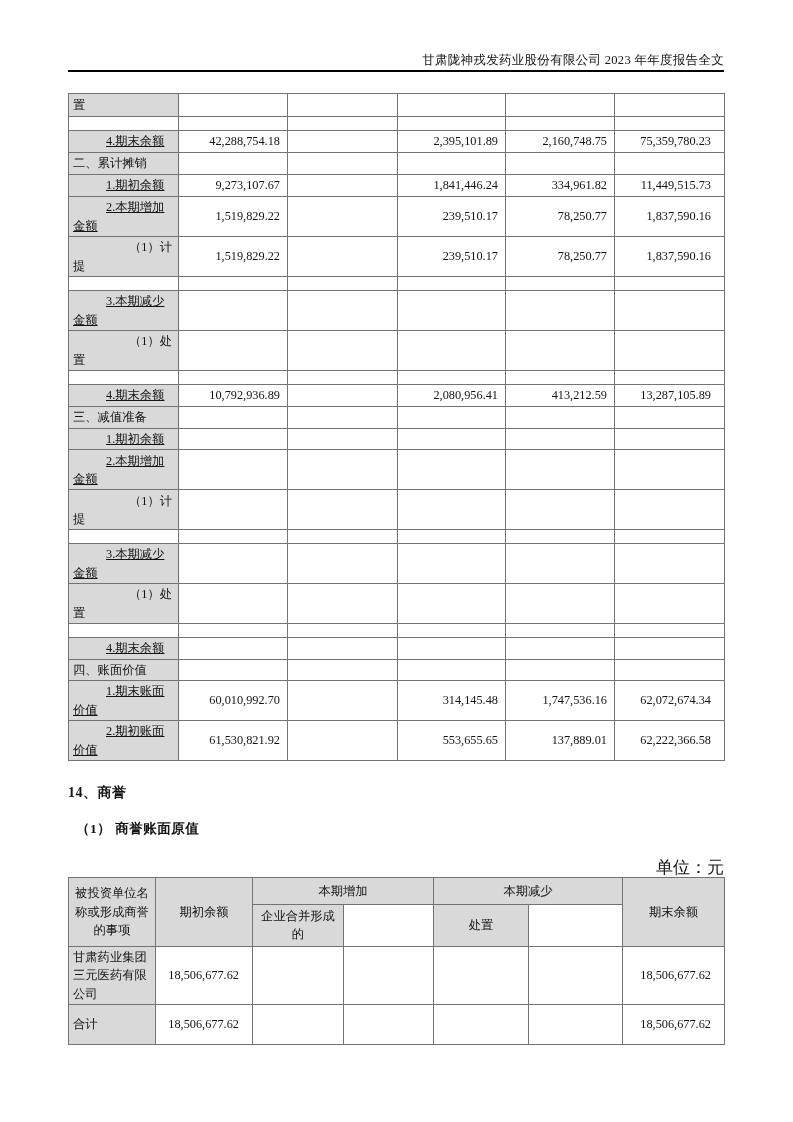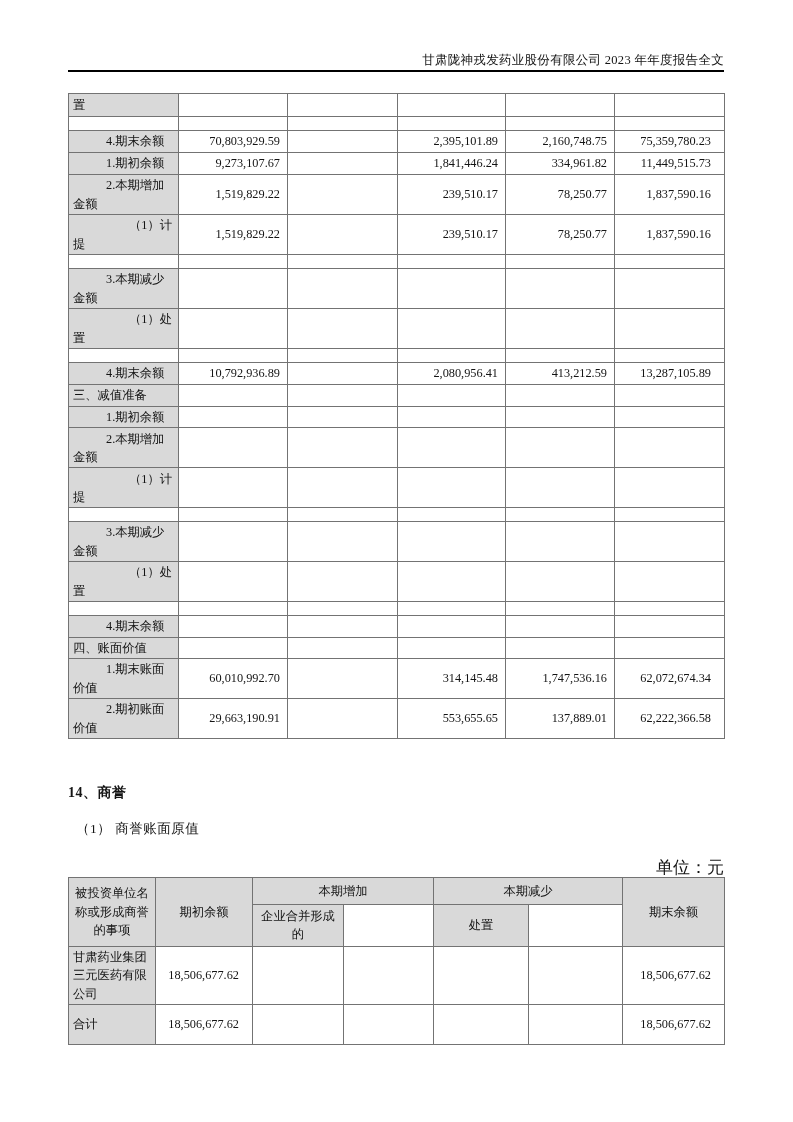--- a/index.html
+++ b/index.html
@@ -13,40 +13,40 @@
 
   table{border-collapse:collapse;table-layout:fixed;}
   #table1{position:absolute;top:93px;left:68px;width:656px;}
   #table2{position:absolute;top:877px;left:68px;width:656px;}
   td,th{border:1px solid #737373;font-size:12.3px;overflow:hidden;}
 
   
   #table1 td.lbl{background:#d9d9d9;text-align:left;vertical-align:middle;
                  padding:1px 4px;line-height:1.5;word-break:break-all;}
   #table1 td.lbl.spacer{background:#ffffff;}
-  #table1 td.lv1{text-indent:33px;}
+  #table1 td.lv1{text-indent:33px;text-decoration:underline;}
   #table1 td.lv2{text-indent:56px;margin-top:9px;}
   #table1 td.val{text-align:right;vertical-align:middle;padding:1px 7px 1px 2px;
                  white-space:nowrap;}
   #table1 td.val.last{padding-right:13px;}
 
   
   #table2 th{background:#d9d9d9;font-weight:normal;text-align:center;
              vertical-align:middle;line-height:1.5;padding:2px 4px;word-break:break-all;}
   #table2 th.blank{background:#ffffff;}
   #table2 thead tr.h1{height:27px;margin-top:40px;}
   #table2 thead tr.h2{height:36px;}
   #table2 td.lbl{background:#d9d9d9;text-align:left;vertical-align:middle;
                  padding:1px 4px;line-height:1.5;word-break:break-all;margin-top:45px;}
   #table2 td.val{text-align:right;vertical-align:middle;padding:1px 13px 1px 4px;
                  line-height:1.55;word-break:break-all;}
 
   .note{position:absolute;top:753px;left:68px;width:656px;font-size:12.5px;}
   .sec-title{position:absolute;top:784px;left:68px;font-size:14px;font-weight:bold;letter-spacing:0.5px;}
-  .sub-title{position:absolute;top:820px;left:76px;font-size:13.5px;font-weight:normal;letter-spacing:0.5px;}
+  .sub-title{position:absolute;top:820px;left:76px;font-size:13.5px;font-weight:bold;letter-spacing:0.5px;}
   .unit{position:absolute;top:856px;left:68px;width:656px;text-align:right;font-size:17px;}
   .page-num{position:absolute;top:1040px;left:68px;width:650px;text-align:right;font-size:12px;color:#333;}
 </style>
 </head>
 <body>
 
 <div class="page">
 
   <div class="doc-header">
     <span>甘肃陇神戎发药业股份有限公司 2023 年年度报告全文</span>
@@ -74,27 +74,35 @@
         <tr style="height: 14px;">
           <td class="lbl spacer"></td>
           <td class="val"></td>
           <td class="val"></td>
           <td class="val"></td>
           <td class="val"></td>
           <td class="val last"></td>
         </tr>
         <tr style="height: 22px;">
           <td class="lbl lv1">4.期末余额</td>
-          <td class="val">70,803,929.59</td>
+          <td class="val">42,288,754.18</td>
           <td class="val"></td>
           <td class="val">2,395,101.89</td>
           <td class="val">2,160,748.75</td>
           <td class="val last">75,359,780.23</td>
         </tr>
         <tr style="height: 22px;">
+          <td class="lbl lv0">二、累计摊销</td>
+          <td class="val"></td>
+          <td class="val"></td>
+          <td class="val"></td>
+          <td class="val"></td>
+          <td class="val last"></td>
+        </tr>
+        <tr style="height: 22px;">
           <td class="lbl lv1">1.期初余额</td>
           <td class="val">9,273,107.67</td>
           <td class="val"></td>
           <td class="val">1,841,446.24</td>
           <td class="val">334,961.82</td>
           <td class="val last">11,449,515.73</td>
         </tr>
         <tr style="height: 40px;">
           <td class="lbl lv1">2.本期增加金额</td>
           <td class="val">1,519,829.22</td>
@@ -234,21 +242,21 @@
         <tr style="height: 40px;">
           <td class="lbl lv1">1.期末账面价值</td>
           <td class="val">60,010,992.70</td>
           <td class="val"></td>
           <td class="val">314,145.48</td>
           <td class="val">1,747,536.16</td>
           <td class="val last">62,072,674.34</td>
         </tr>
         <tr style="height: 40px;">
           <td class="lbl lv1">2.期初账面价值</td>
-          <td class="val">29,663,190.91</td>
+          <td class="val">61,530,821.92</td>
           <td class="val"></td>
           <td class="val">553,655.65</td>
           <td class="val">137,889.01</td>
           <td class="val last">62,222,366.58</td>
         </tr>
       </tbody>
   </table>
 
 
   <div class="sec-title">14、商誉</div>

